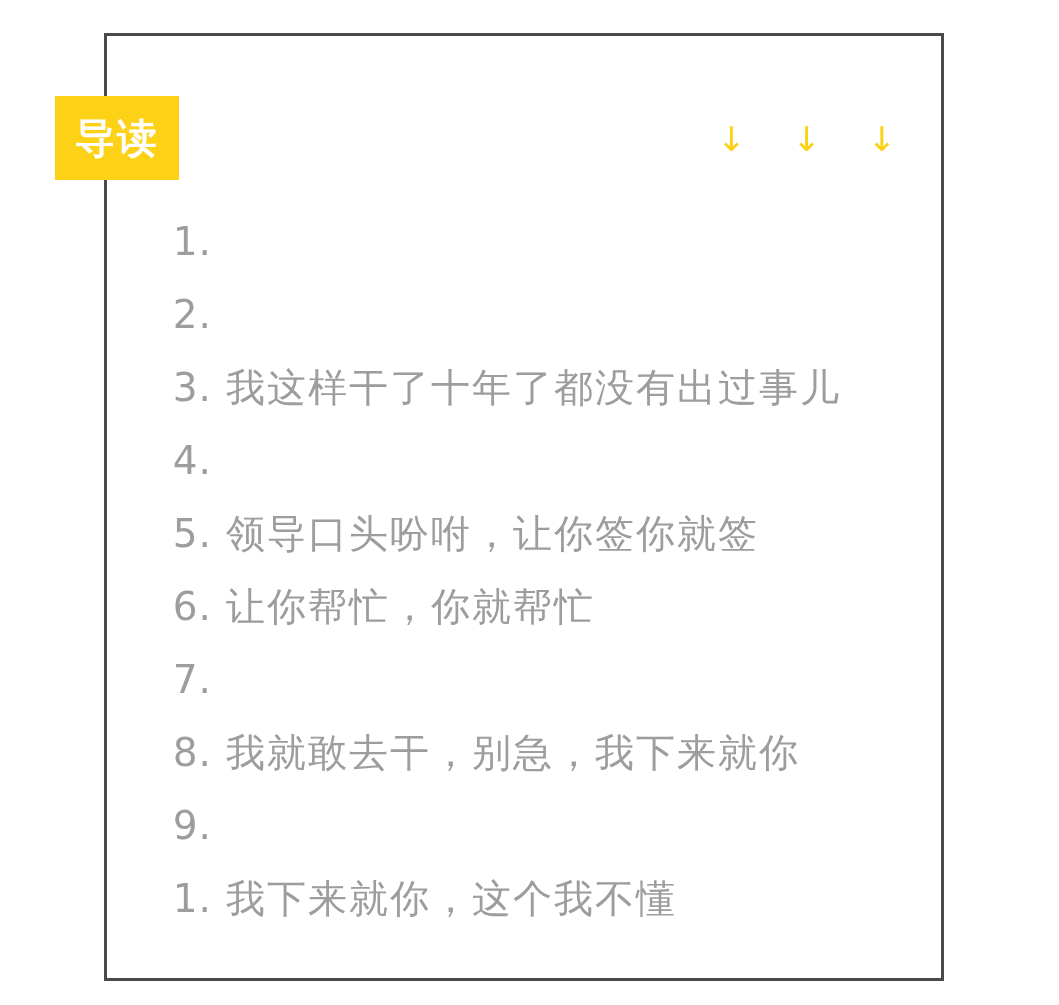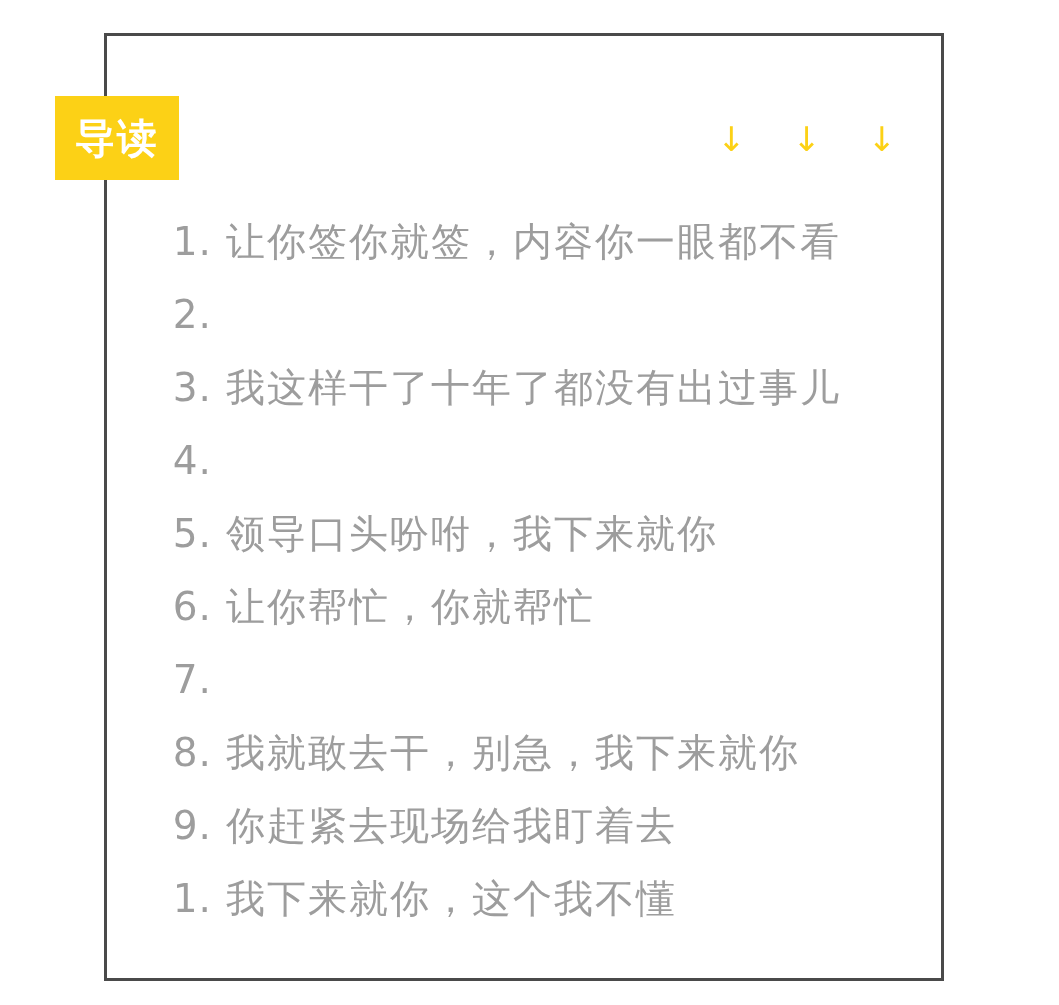--- a/index.html
+++ b/index.html
@@ -110,50 +110,48 @@
 
   <div class="badge">
     <span class="badge-text">导读</span>
   </div>
 
   <div class="arrows">↓ ↓ ↓</div>
 
   <ul class="list">
     <li class="list-item">
       <span class="item-num">1.</span>
-      <span class="item-text">让你签你就签，内容你一眼都不看</span>
     </li>
     <li class="list-item">
       <span class="item-num">2.</span>
     </li>
     <li class="list-item">
       <span class="item-num">3.</span>
       <span class="item-text">我这样干了十年了都没有出过事儿</span>
     </li>
     <li class="list-item">
       <span class="item-num">4.</span>
     </li>
     <li class="list-item">
       <span class="item-num">5.</span>
-      <span class="item-text">领导口头吩咐，我下来就你</span>
+      <span class="item-text">领导口头吩咐，让你签你就签</span>
     </li>
     <li class="list-item">
       <span class="item-num">6.</span>
       <span class="item-text">让你帮忙，你就帮忙</span>
     </li>
     <li class="list-item">
       <span class="item-num">7.</span>
     </li>
     <li class="list-item">
       <span class="item-num">8.</span>
       <span class="item-text">我就敢去干，别急，我下来就你</span>
     </li>
     <li class="list-item">
       <span class="item-num">9.</span>
-      <span class="item-text">你赶紧去现场给我盯着去</span>
     </li>
     <li class="list-item">
       <span class="item-num">1.</span>
       <span class="item-text">我下来就你，这个我不懂</span>
     </li>
   </ul>
 
 </div>
 
 </body></html>

